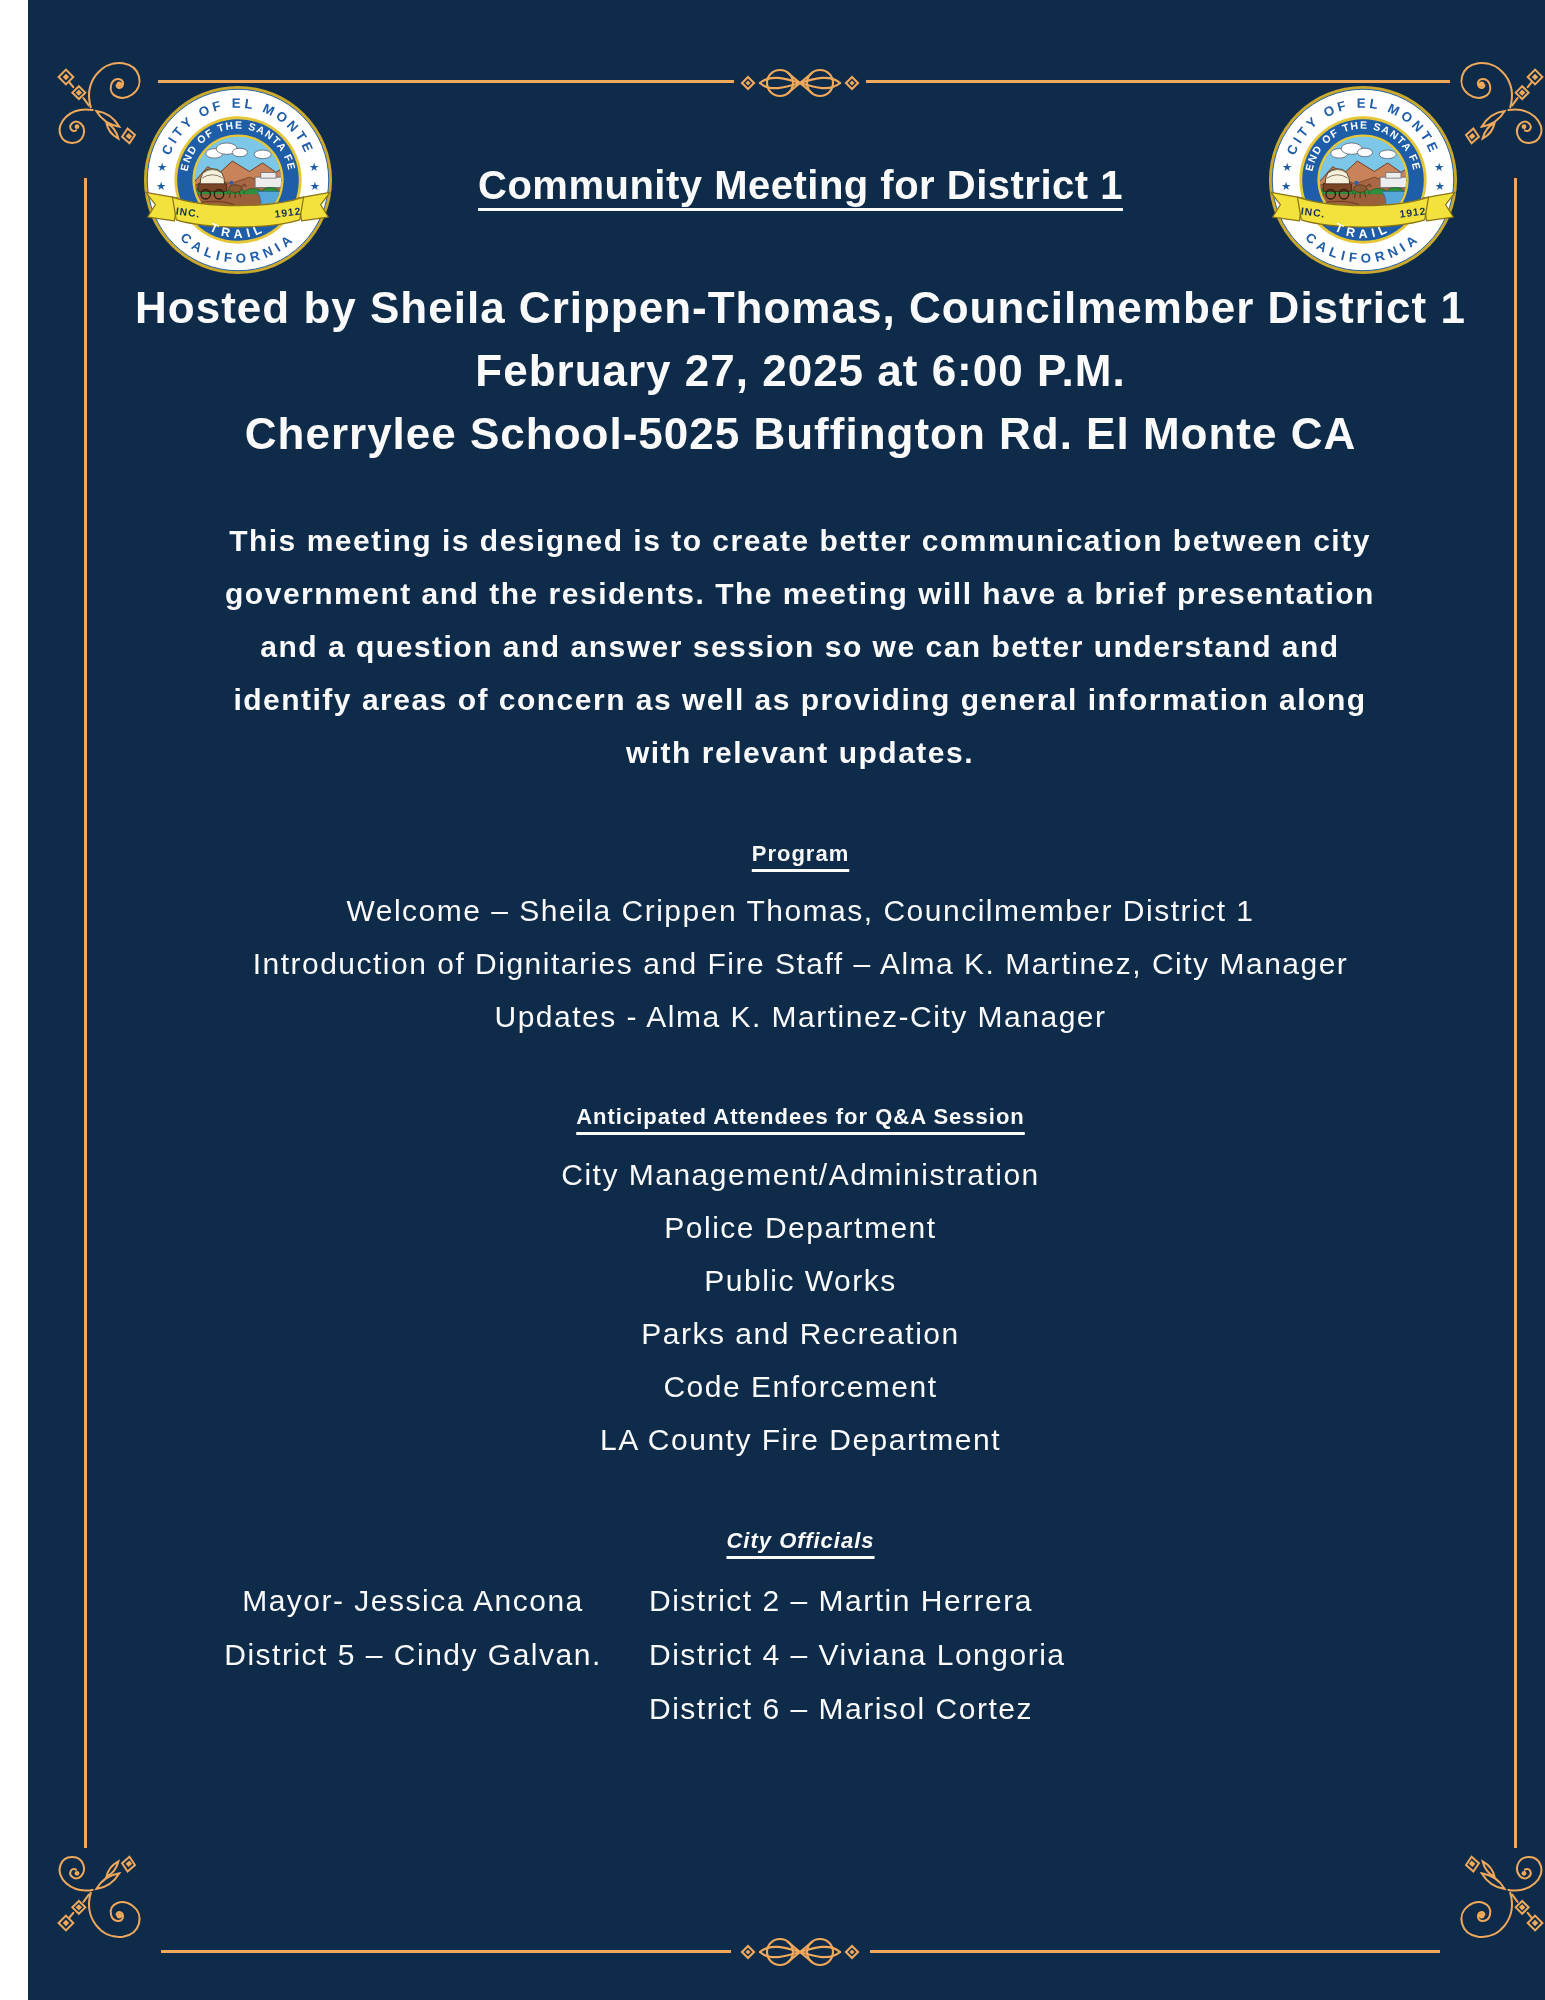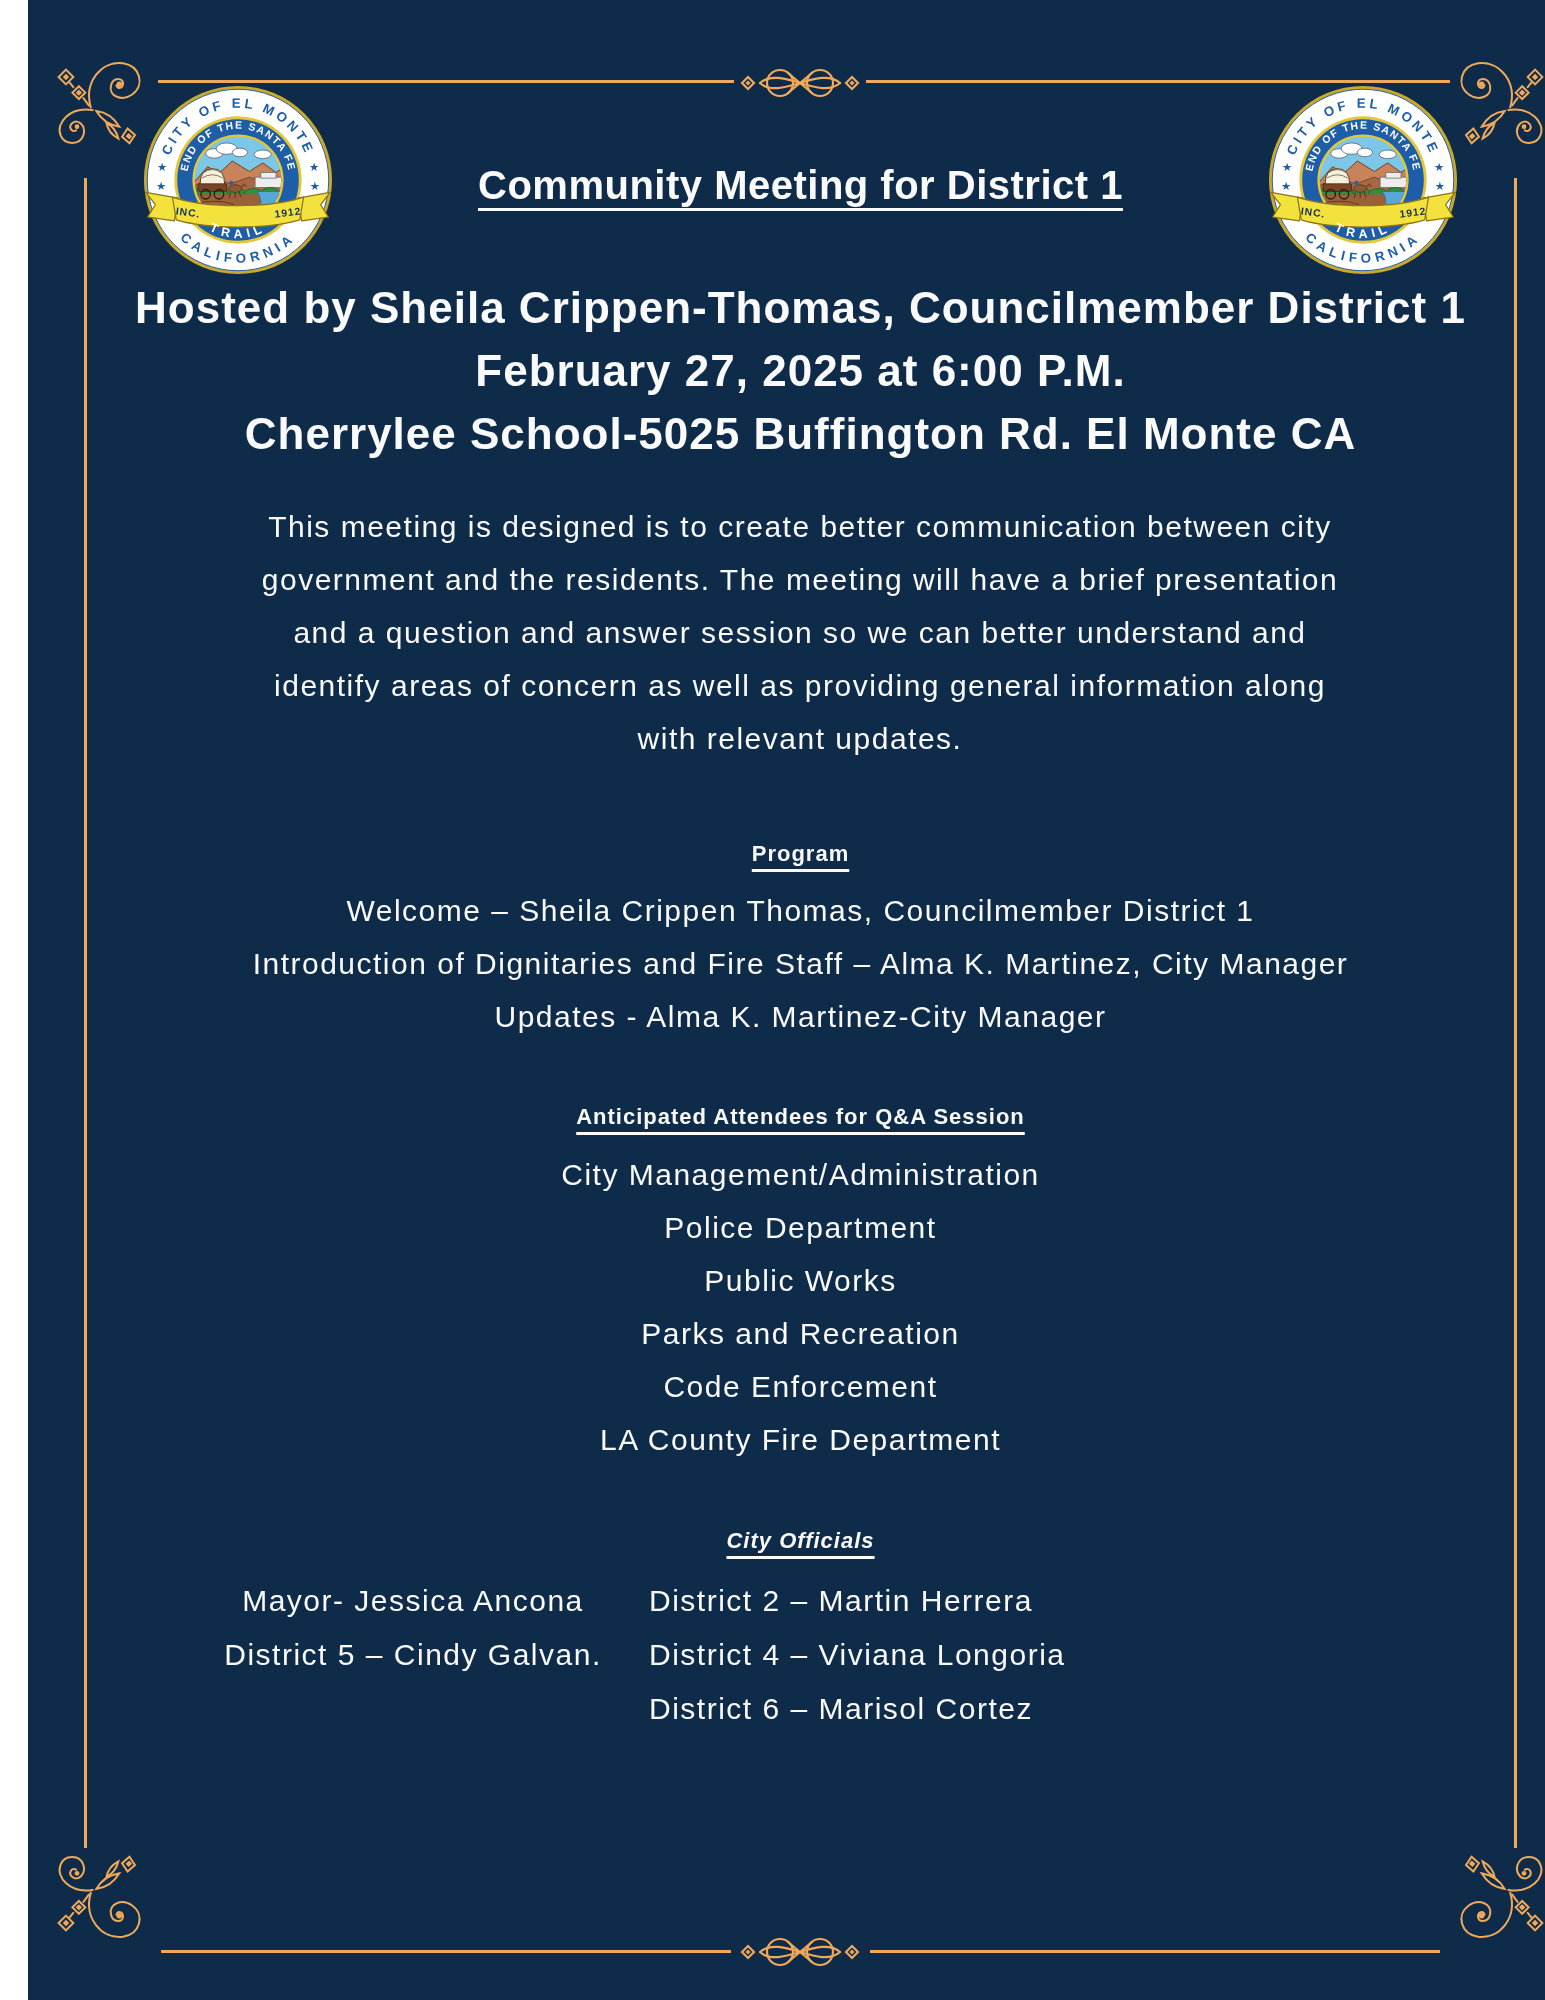--- a/index.html
+++ b/index.html
@@ -13,21 +13,21 @@
 
   
   .abs{position:absolute;left:0;width:100%;text-align:center;}
   .title{top:163px;font-size:40px;font-weight:bold;letter-spacing:.5px;
          text-decoration:underline;text-decoration-thickness:3px;text-underline-offset:9px;}
   .sub{font-size:44px;font-weight:bold;letter-spacing:1px;}
   .sub.hosted{top:283px;}
   .sub.date{top:346px;}
   .sub.loc{top:409px;}
   .body-txt{font-size:30px;letter-spacing:1.5px;line-height:53px;font-weight:400;}
-  .intro{top:500px;left:87px;width:1370px;}
+  .intro{top:514px;left:87px;width:1370px;font-weight:bold;}
   .sec-head{font-size:22px;font-weight:bold;letter-spacing:1px;
             text-decoration:underline;text-decoration-thickness:3px;text-underline-offset:8px;}
   .program-head{top:841px;}
   .program-list{top:884px;}
   .att-head{top:1104px;}
   .att-list{top:1148px;}
   .off-head{top:1528px;font-style:italic;}
   .off-col{position:absolute;top:1574px;font-size:30px;letter-spacing:1.5px;line-height:54px;}
   .off-left{left:135px;width:500px;text-align:center;}
   .off-right{left:621px;width:640px;text-align:left;}

